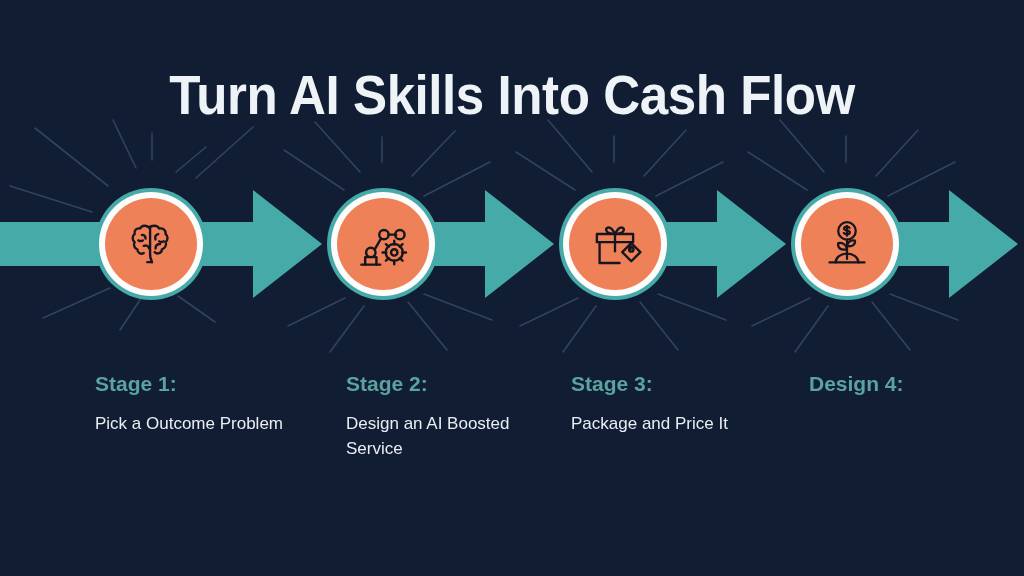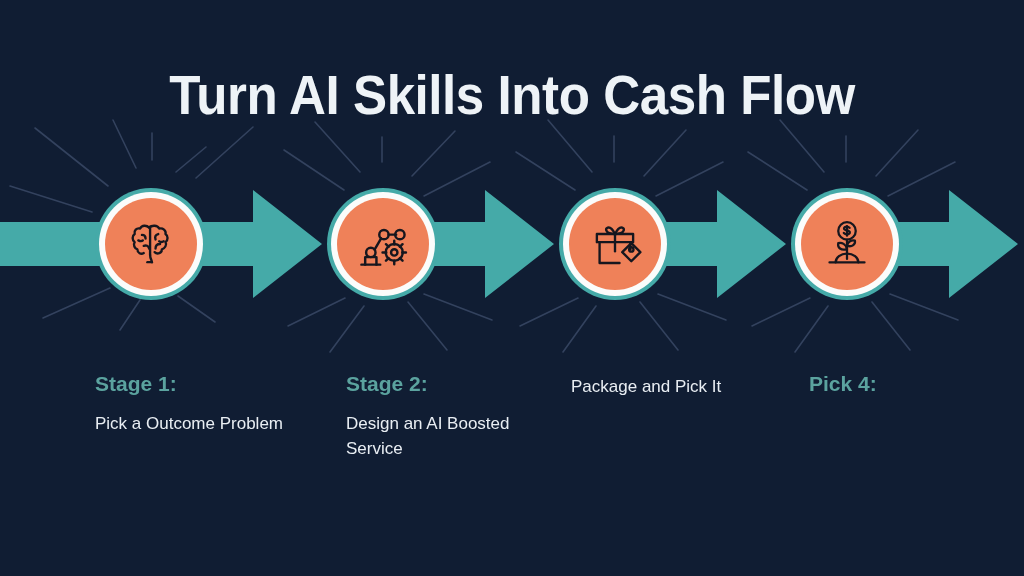--- a/index.html
+++ b/index.html
@@ -270,20 +270,21 @@
     <p class="caption-stage">Stage 1:</p>
     <p class="caption-text">Pick a Outcome Problem</p>
   </div>
 
   <div class="caption" style="left:346px;">
     <p class="caption-stage">Stage 2:</p>
     <p class="caption-text">Design an AI Boosted Service</p>
   </div>
 
   <div class="caption" style="left:571px;">
-    <p class="caption-text">Package and Pick It</p>
+    <p class="caption-stage">Stage 3:</p>
+    <p class="caption-text">Package and Price It</p>
   </div>
 
   <div class="caption" style="left:809px;">
-    <p class="caption-stage">Pick 4:</p>
+    <p class="caption-stage">Design 4:</p>
   </div>
 
 </div>
 
 </body></html>

